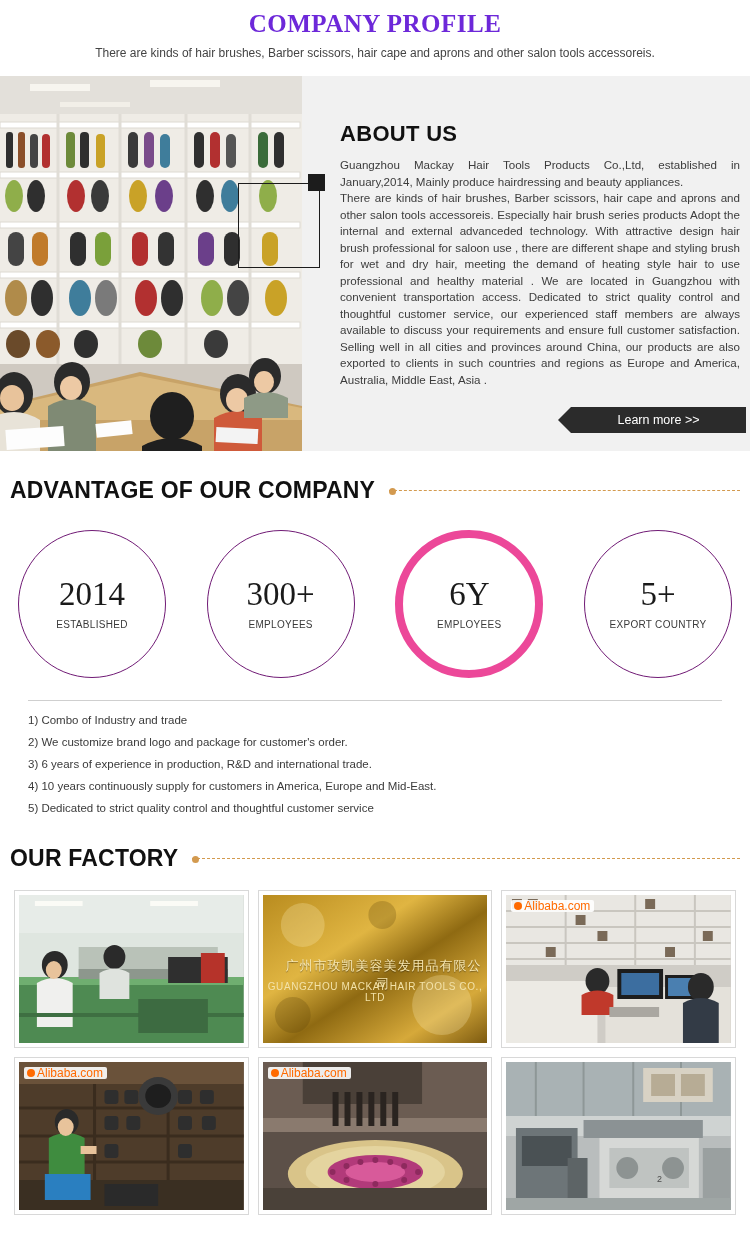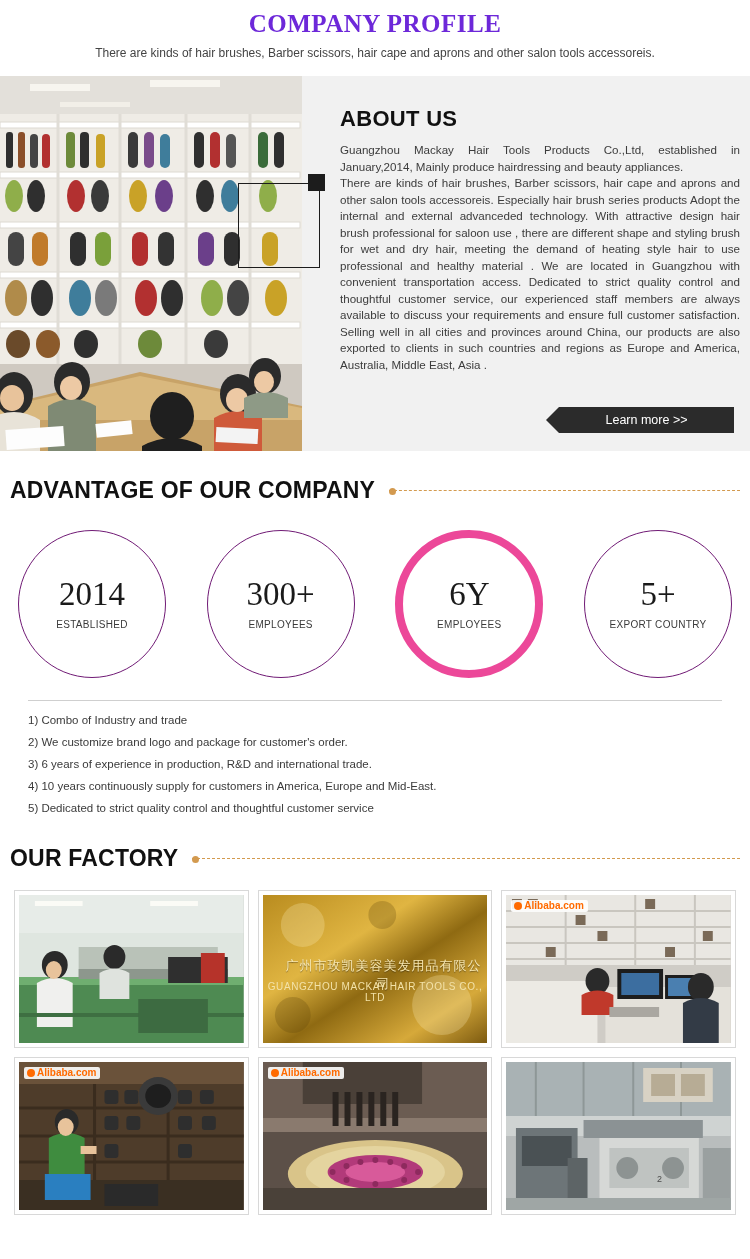--- a/index.html
+++ b/index.html
@@ -50,41 +50,41 @@
     background: #b9b3ab;
   }
   .about-photo svg { display: block; }
 
   .about-text {
     position: absolute;
     left: 340px;
     top: 0;
     width: 400px;
     height: 375px;
-    padding-top: 30px;
+    padding-top: 45px;
   }
   .about-text h2 {
     margin: 0 0 10px 0;
     font-size: 22px;
     font-weight: bold;
     color: #111;
     letter-spacing: 0.3px;
   }
   .about-text p {
     margin: 0;
     font-size: 11.6px;
     line-height: 16.5px;
     color: #3c3c3c;
     text-align: justify;
   }
   .about-text p + p { margin-top: 0; }
 
   .learn-more {
     position: absolute;
-    right: 16px;
+    right: 4px;
     bottom: 18px;
     height: 26px;
     width: 175px;
     background: #2b2b2b;
     color: #fff;
     font-size: 12.5px;
     line-height: 26px;
     text-align: center;
     cursor: pointer;
   }
@@ -205,23 +205,23 @@
     background: #ccc;
   }
   .fimg svg { display: block; }
 
   .ali-badge {
     position: absolute;
     left: 5px; top: 5px;
     background: rgba(255,255,255,0.9);
     border-radius: 2px;
     padding: 1px 4px 1px 3px;
-    font-size: 10px;
+    font-size: 12px;
     color: #ff6a00;
-    font-weight: bold;
+    font-weight: normal;
     display: flex;
     align-items: center;
     gap: 2px;
     line-height: 10px;
     text-align: center;
   }
   .ali-badge .dot {
     width: 8px; height: 8px;
     border-radius: 50%;
     background: #ff6a00;

